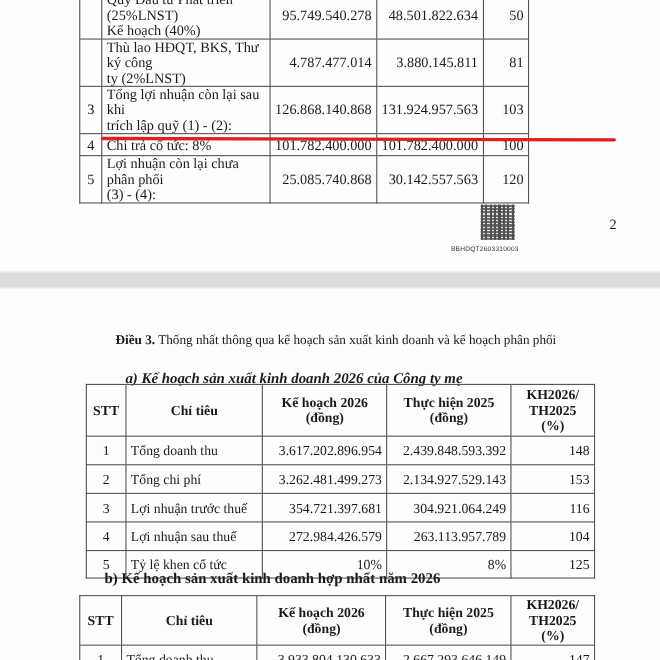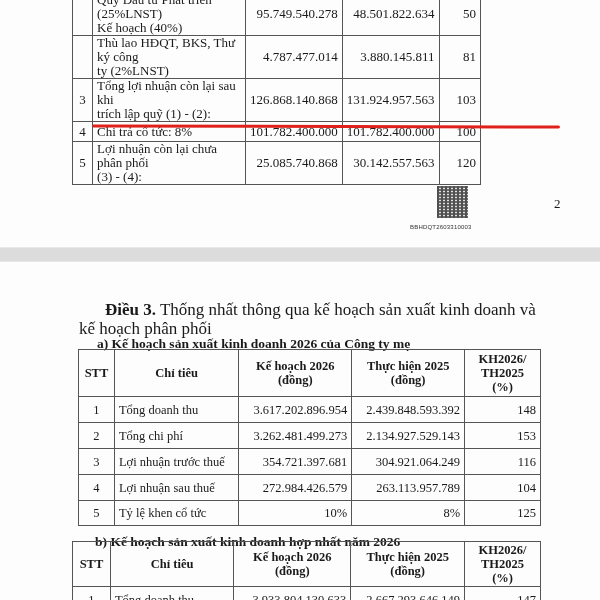--- a/index.html
+++ b/index.html
@@ -14,21 +14,21 @@
   #top-table td{font-size:13px;}
   .red-line{position:absolute;left:92px;top:125px;width:468px;height:3px;background:#e0201a;border-radius:2px;transform:rotate(0.15deg);}
   .page-gap{position:absolute;left:0;top:247px;width:600px;height:13px;background:#dcdcdc;border-top:1px solid #e8e8e8;border-bottom:1px solid #e8e8e8;}
   .qr{position:absolute;left:437px;top:186px;width:31px;height:32px;
       background:
         repeating-linear-gradient(90deg,#333 0 2px,transparent 2px 4px),
         repeating-linear-gradient(0deg,#555 0 2px,#ddd 2px 3px);
       opacity:.85;}
   .qr-code{position:absolute;left:410px;top:224px;font-size:6px;font-family:"Liberation Sans",sans-serif;letter-spacing:.2px;color:#333;}
   .page-num{position:absolute;left:554px;top:196px;font-size:13px;}
-  .para{position:absolute;font-size:17px;line-height:19px;}
+  .para{position:absolute;font-size:12px;line-height:19px;}
   .h-sec{position:absolute;font-size:13.5px;font-weight:bold;}
 </style>
 </head>
 <body>
 
 <table id="top-table" style="left:72px;top:-8px;width:409px;">
   <colgroup>
       <col style="width:21px">
       <col style="width:169px">
       <col style="width:86px">
@@ -93,21 +93,21 @@
 <div class="qr"></div>
 <div class="qr-code">BBHDQT2603310003</div>
 <div class="page-num">2</div>
 
 <div class="page-gap"></div>
 
 <div class="para" style="left:79px;top:300px;width:470px;">
   <div style="text-indent:26px;"><b>Điều 3.</b><span> Thống nhất thông qua kế hoạch sản xuất kinh doanh và kế hoạch phân phối</span></div>
 </div>
 
-<div class="h-sec" style="left:97px;top:336px;">a)  Kế hoạch sản xuất kinh doanh 2026 của Công ty mẹ</div>
+<div class="h-sec" style="left:114px;top:336px;font-style:italic;">a)  Kế hoạch sản xuất kinh doanh 2026 của Công ty mẹ</div>
 
 <table style="left:78px;top:349px;width:463px;">
   <colgroup>
       <col style="width:36px">
       <col style="width:125px">
       <col style="width:113px">
       <col style="width:113px">
       <col style="width:76px">
     </colgroup>
   <tbody>
@@ -158,21 +158,21 @@
   <tr style="height:25px">
     <td class="ctr">5</td>
     <td>Tỷ lệ khen cổ tức</td>
     <td class="num">10%</td>
     <td class="num">8%</td>
     <td class="num">125</td>
   </tr>
 </tbody>
   </table>
 
-<div class="h-sec" style="left:95px;top:534px;">b)  Kế hoạch sản xuất kinh doanh hợp nhất năm 2026</div>
+<div class="h-sec" style="left:95px;top:518px;">b)  Kế hoạch sản xuất kinh doanh hợp nhất năm 2026</div>
 
 <table style="left:72px;top:541px;width:469px;">
   <colgroup>
       <col style="width:38px">
       <col style="width:124px">
       <col style="width:117px">
       <col style="width:114px">
       <col style="width:76px">
     </colgroup>
   <tbody>

